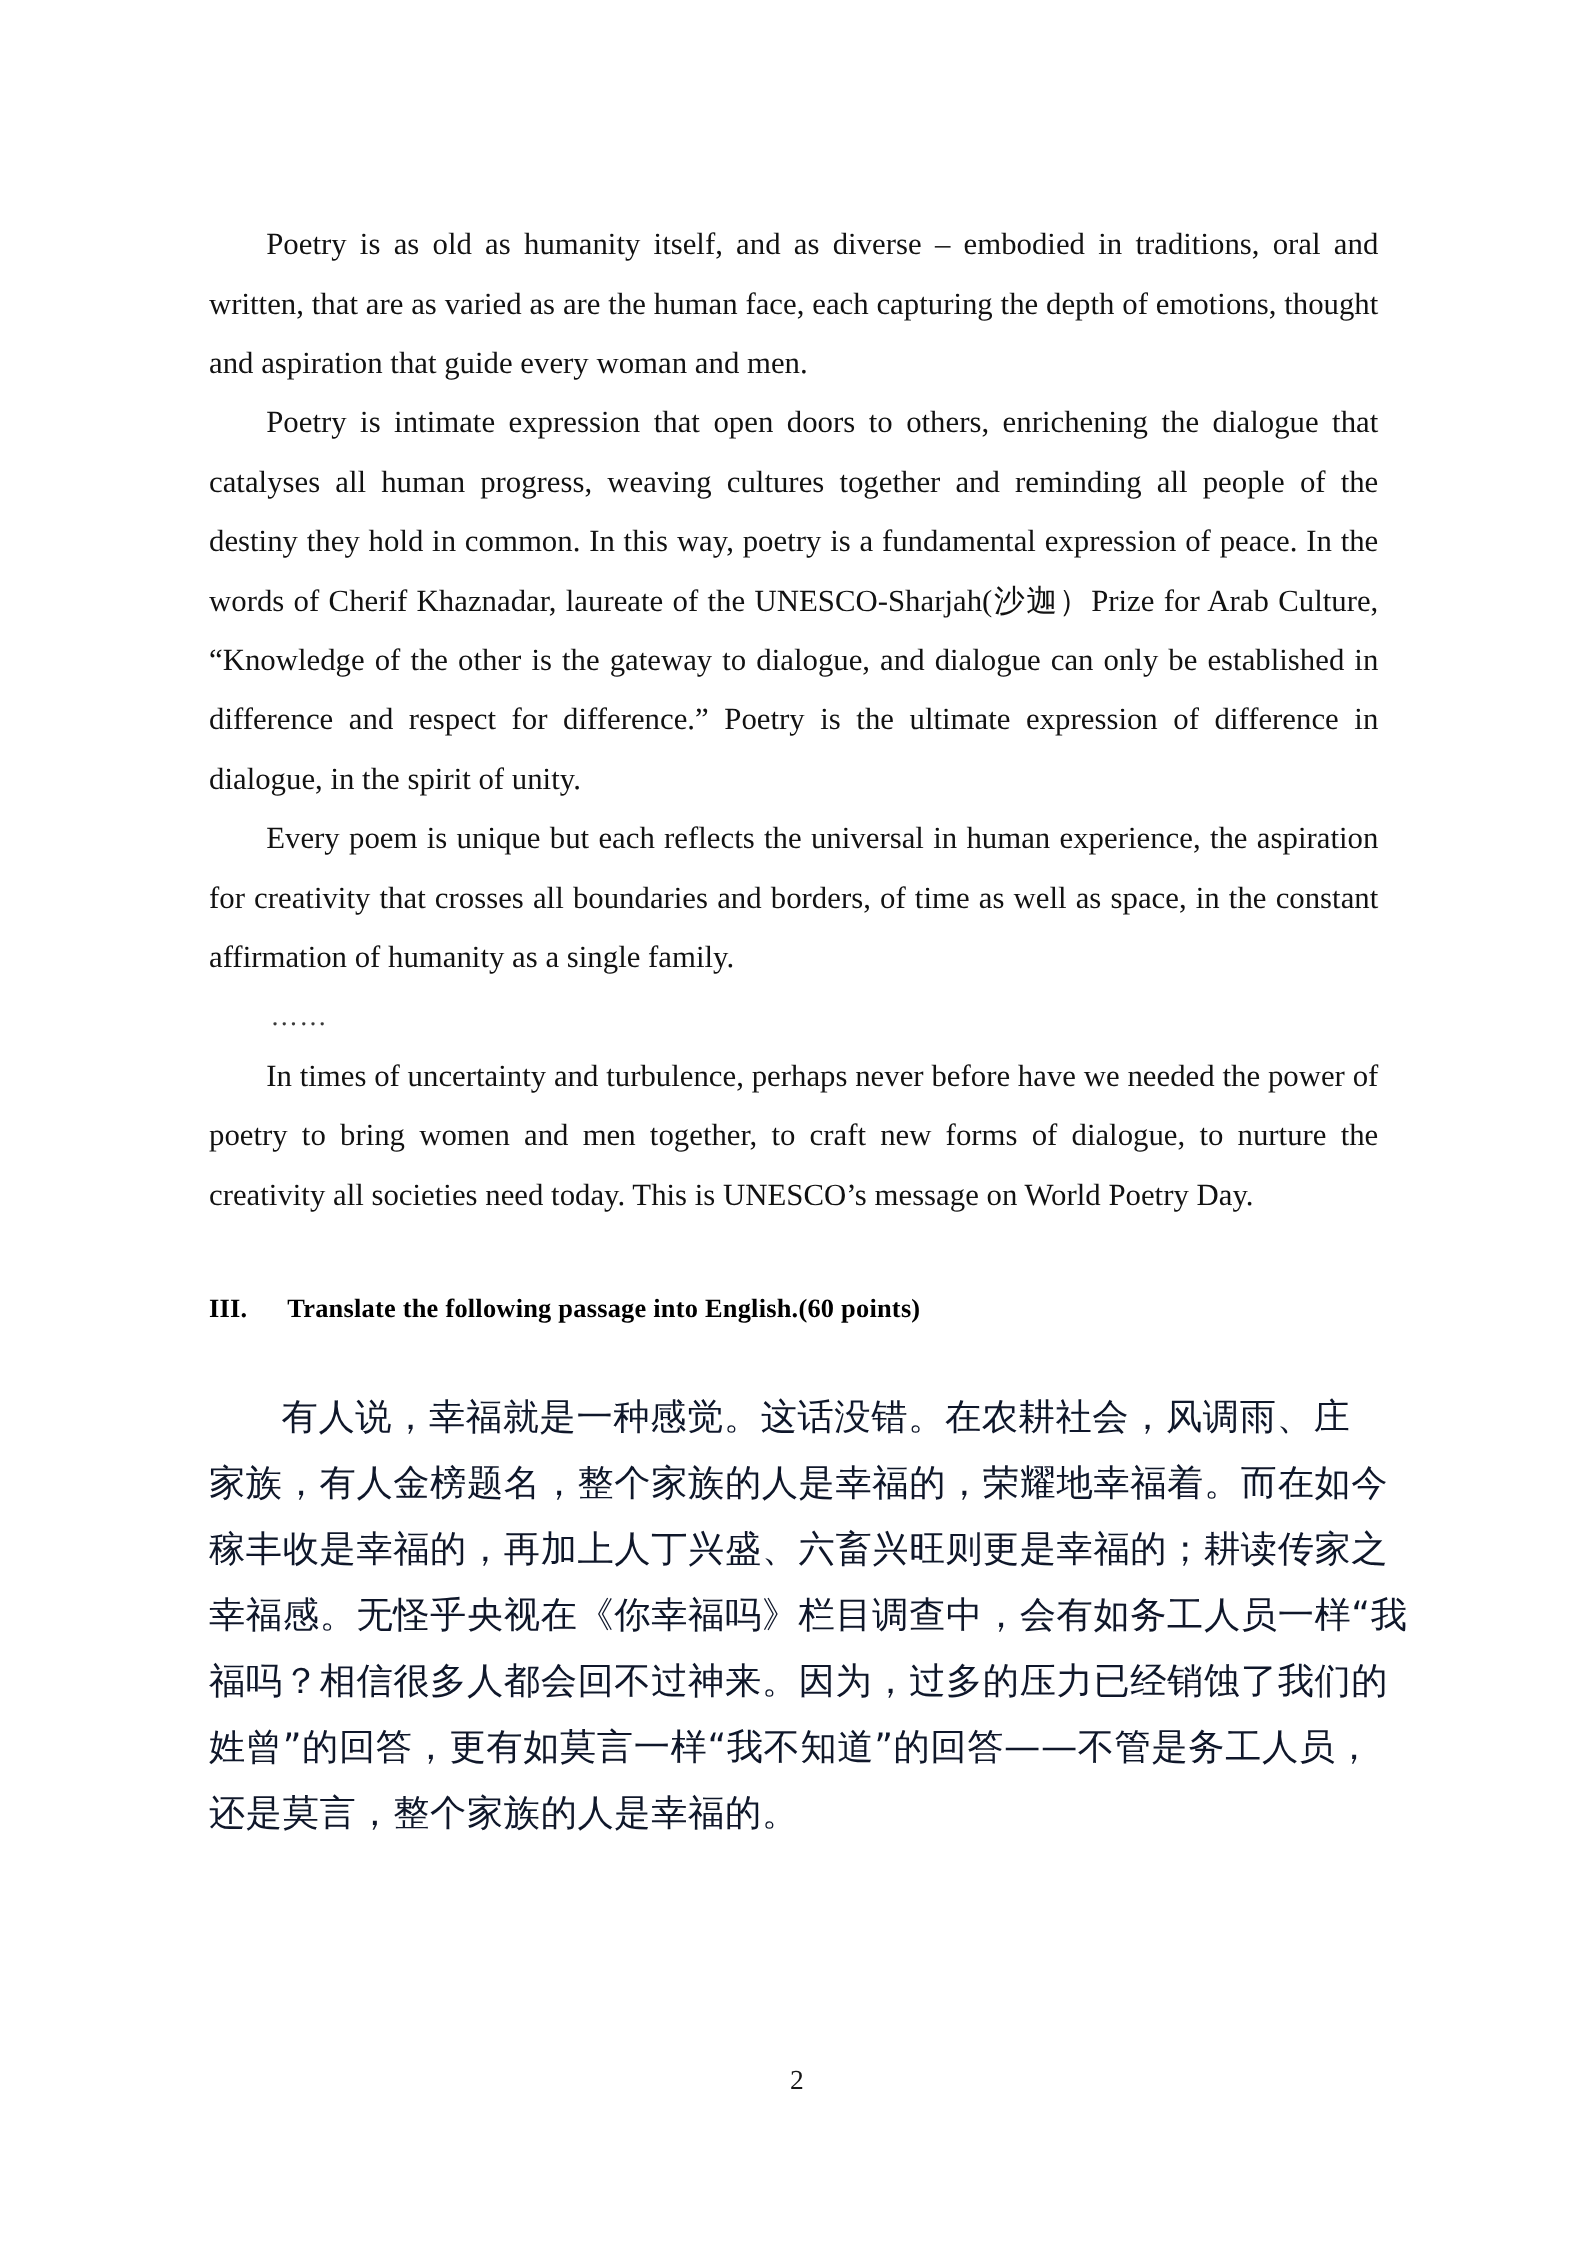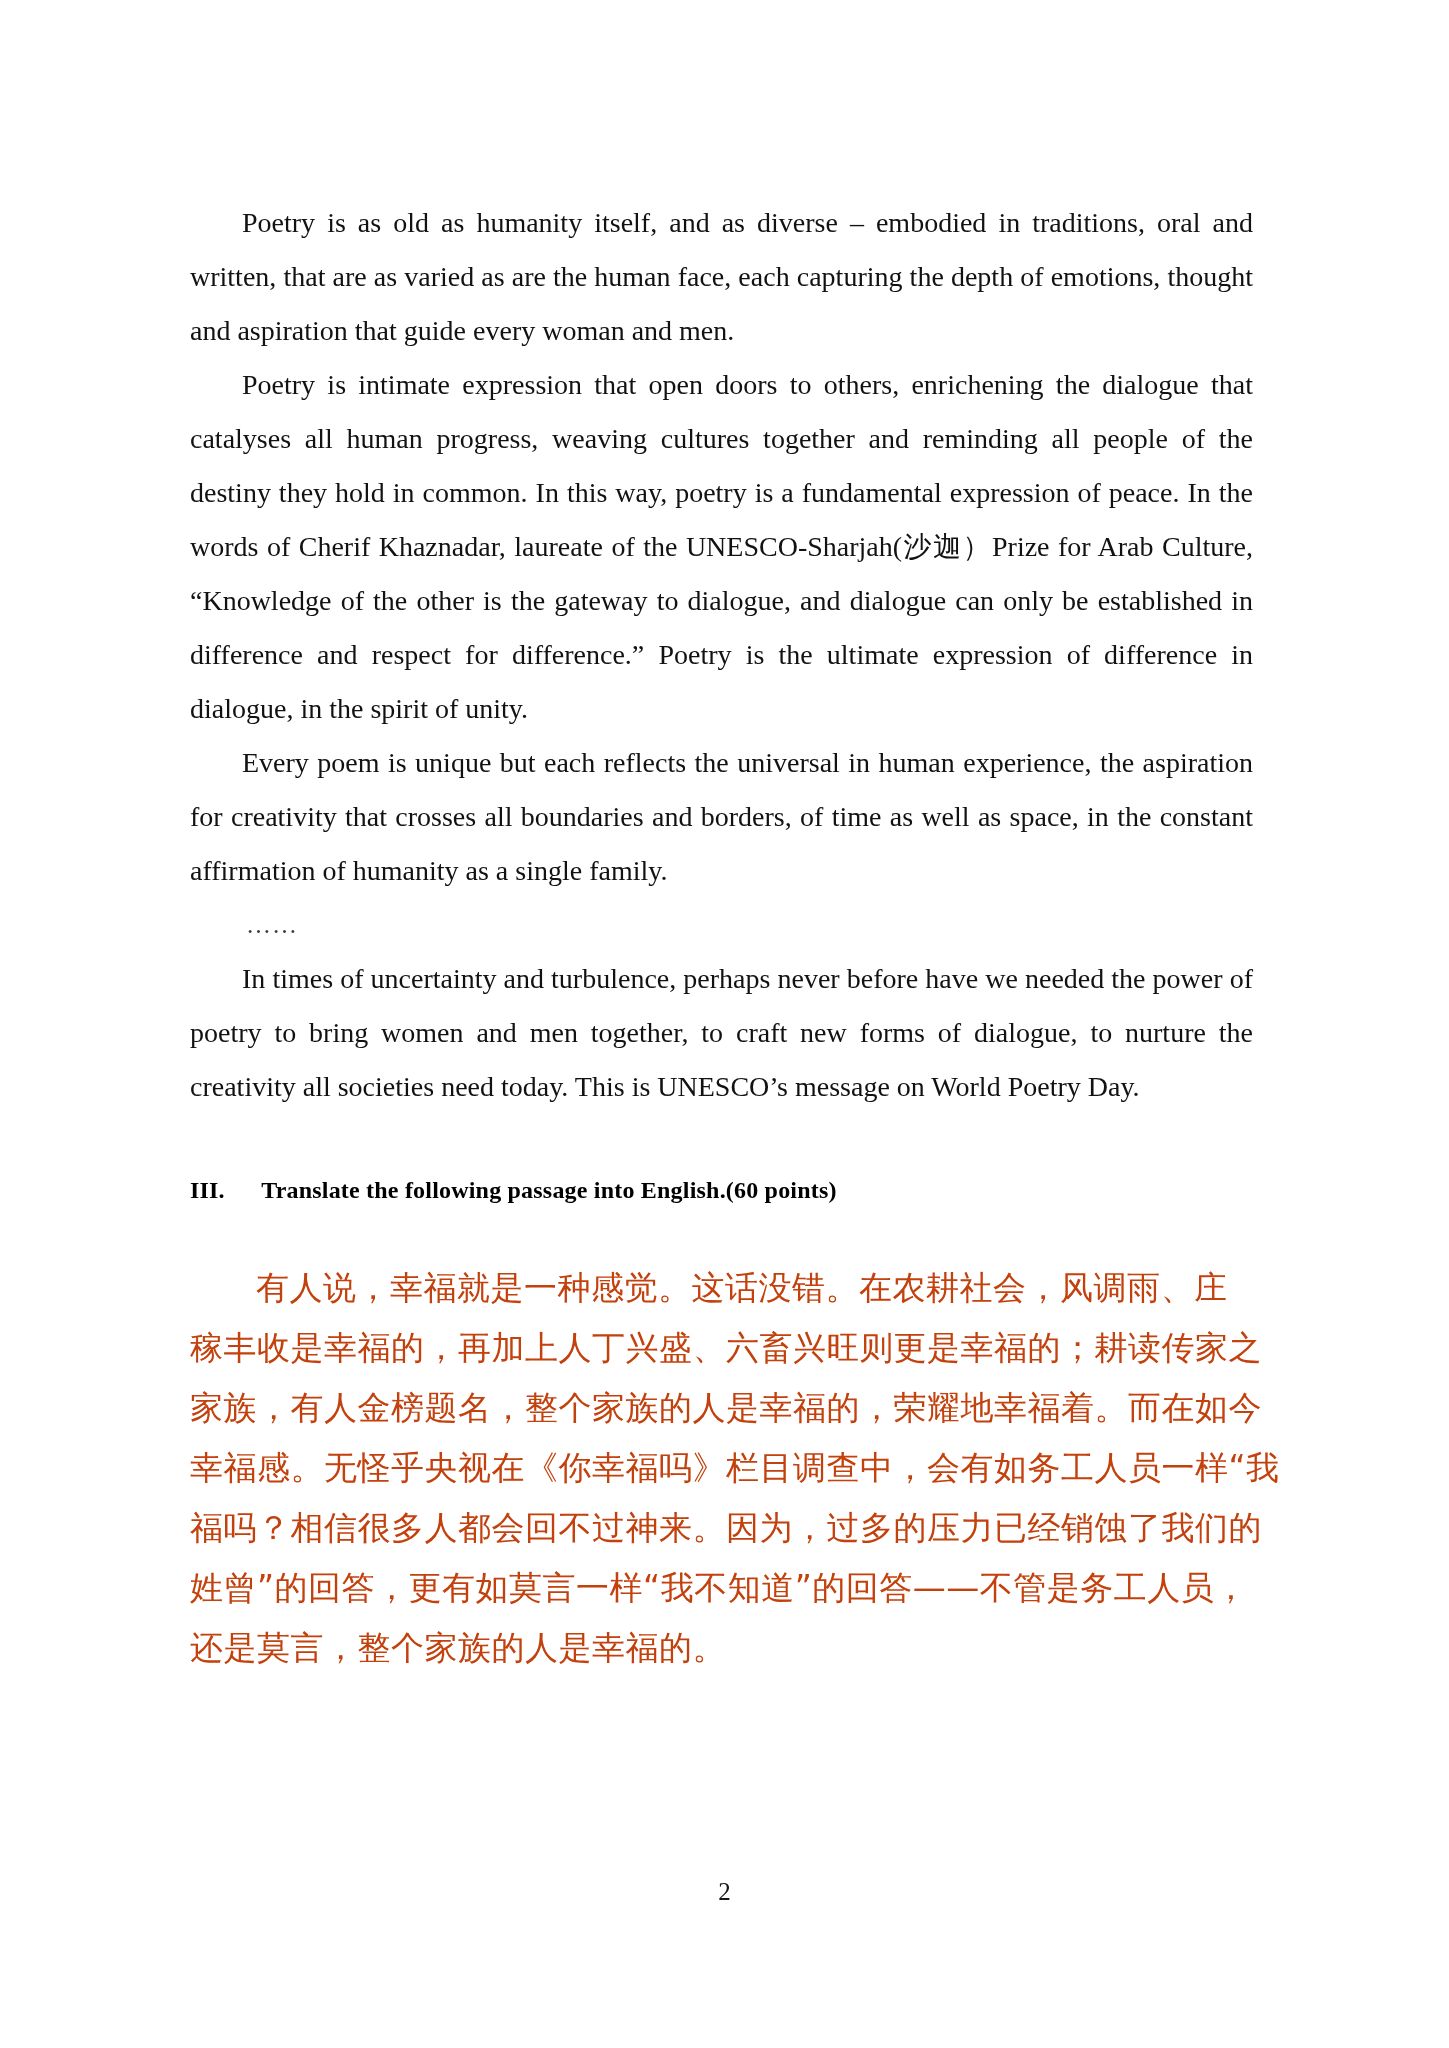--- a/index.html
+++ b/index.html
@@ -57,21 +57,21 @@
     white-space: pre;
     letter-spacing: 0.2px;
   }
   .cn-block {
     margin-top: 48px;
   }
   .cn-para {
     font-family: "DejaVu Sans", "Liberation Sans", sans-serif;
     font-size: 33px;
     line-height: 60px;
-    color: #c2410c;
+    color: #0f172a;
     text-indent: 66px;
     margin: 0;
     letter-spacing: 0.5px;
     text-align: justify;
   }
   .cn-line {
     display: block;
     white-space: nowrap;
   }
   .cn-line.first {
@@ -106,22 +106,22 @@
 
     <p class="ellipsis-line">……</p>
 
     <p class="para">In times of uncertainty and turbulence, perhaps never before have we needed the power of poetry to bring women and men together, to craft new forms of dialogue, to nurture the creativity all societies need today. This is UNESCO’s message on World Poetry Day.</p>
 
     <h2 class="section-heading">III.  Translate the following passage into English.(60 points)</h2>
 
     <div class="cn-block">
       <p class="cn-para">
         <span class="cn-line first">有人说，幸福就是一种感觉。这话没错。在农耕社会，风调雨、庄</span>
+        <span class="cn-line">家族，有人金榜题名，整个家族的人是幸福的，荣耀地幸福着。而在如今</span>
         <span class="cn-line">稼丰收是幸福的，再加上人丁兴盛、六畜兴旺则更是幸福的；耕读传家之</span>
-        <span class="cn-line">家族，有人金榜题名，整个家族的人是幸福的，荣耀地幸福着。而在如今</span>
         <span class="cn-line">幸福感。无怪乎央视在《你幸福吗》栏目调查中，会有如务工人员一样“我</span>
         <span class="cn-line">福吗？相信很多人都会回不过神来。因为，过多的压力已经销蚀了我们的</span>
         <span class="cn-line">姓曾”的回答，更有如莫言一样“我不知道”的回答——不管是务工人员，</span>
         <span class="cn-line">还是莫言，整个家族的人是幸福的。</span>
       </p>
     </div>
 
   </div>
 
   <div class="page-number">2</div>

